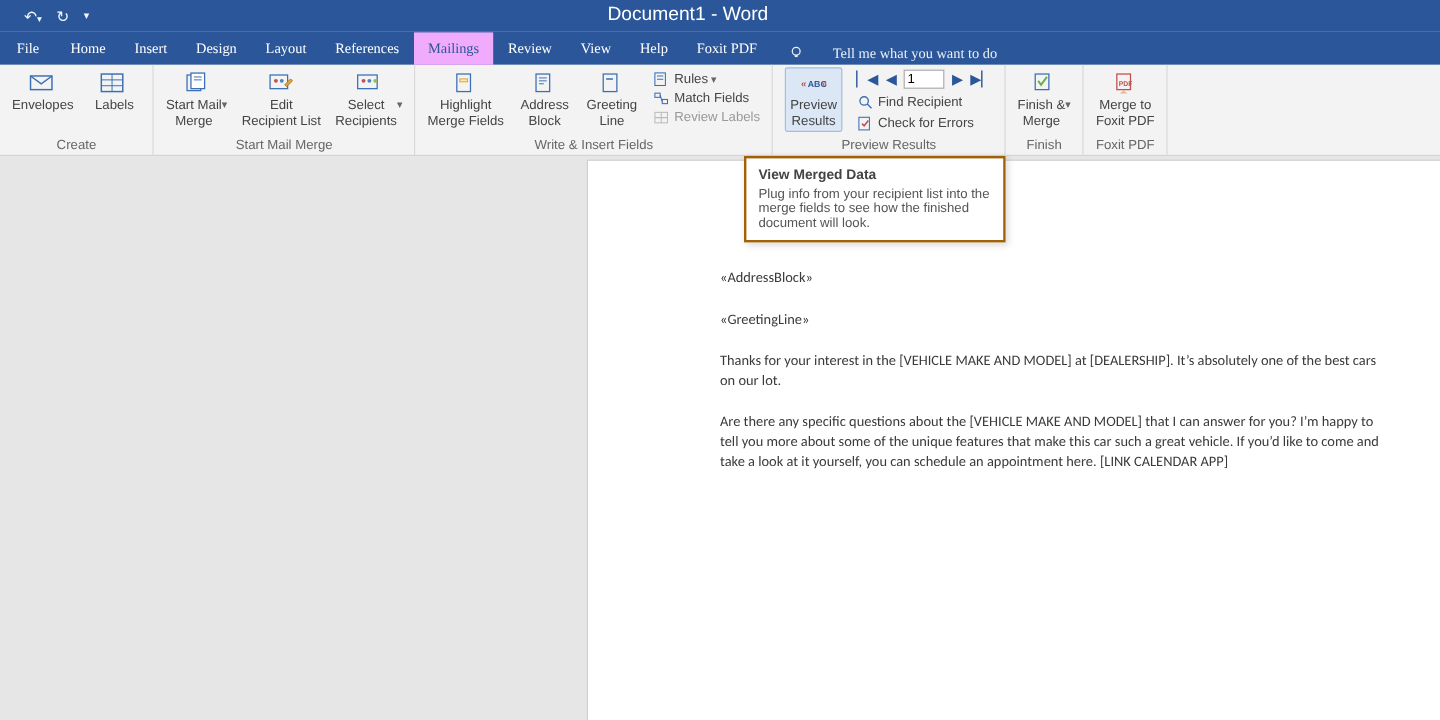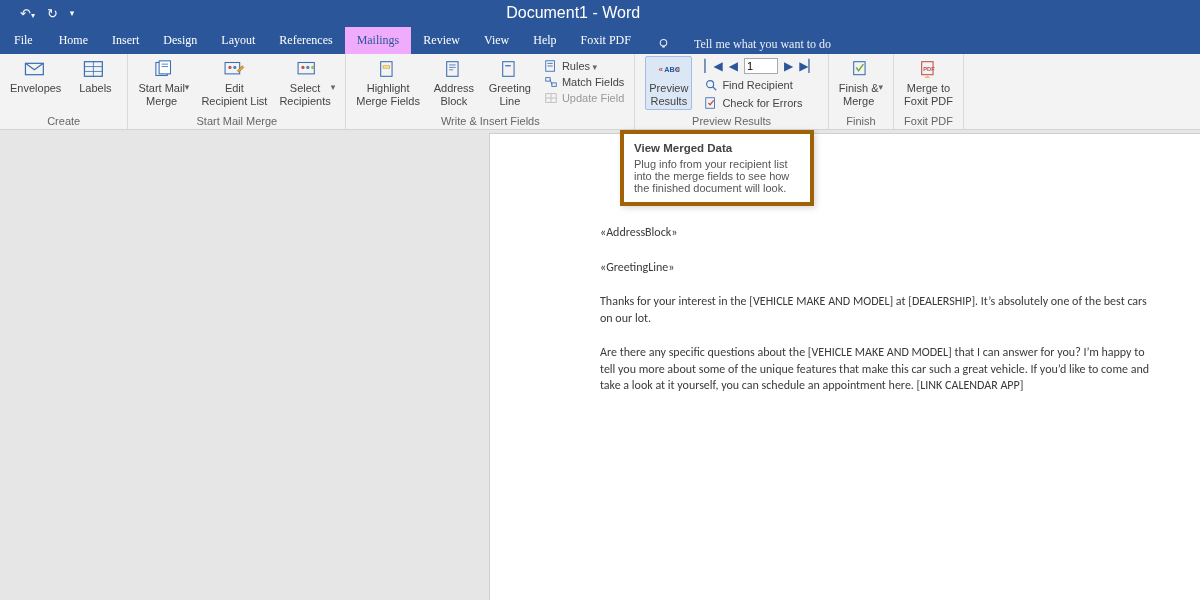--- a/index.html
+++ b/index.html
@@ -29,21 +29,21 @@
   .small-item { display:flex; align-items:center; gap:4px; cursor:pointer; white-space:nowrap; }
   .small-item.disabled { color:#999; }
   .nav-row { display:flex; align-items:center; gap:6px; font-size:12px; color:#2b579a; }
   .nav-row input { width: 34px; height:16px; font-size:11px; border:1px solid #aaa; text-align:left; padding:0 2px; }
 
   .doc-area { position: relative; height: calc(600px - 26px - 28px - 76px); background:#e6e6e6; }
   .page { position:absolute; left:490px; top:4px; width:710px; height:100%; background:#fff; box-shadow: 0 0 0 1px #cfcfcf; padding: 90px 50px 20px 110px; }
   .page p { font-size: 12px; color:#3a3a3a; line-height:1.38; margin-bottom: 18px; font-family: Calibri, "Segoe UI", sans-serif; }
   .page p.field { margin-bottom: 18px; }
 
-  .tooltip { position:absolute; left:620px; top:0px; width:194px; background:#fff; border:4px solid #a16207; box-shadow: 2px 2px 6px rgba(0,0,0,0.15); padding:8px 10px; font-size:11px; color:#555; z-index:10; }
+  .tooltip { position:absolute; left:620px; top:0px; width:218px; background:#fff; border:2px solid #a16207; box-shadow: 2px 2px 6px rgba(0,0,0,0.15); padding:8px 10px; font-size:11px; color:#555; z-index:10; }
   .tooltip .tt-title { font-weight:600; color:#444; margin-bottom:4px; font-size:11.5px; }
 
   .sm-ico { width:14px; height:14px; display:inline-flex; align-items:center; justify-content:center; }
   .sm-ico svg { width:14px; height:14px; }
 </style>
 </head>
 <body>
 
 <div class="titlebar">
   <div class="qat">
@@ -205,21 +205,21 @@
           <span>Match Fields</span>
         </div>
         <div class="small-item disabled">
           <span class="sm-ico">
               <svg viewBox="0 0 16 16">
                 <rect x="2" y="3" width="12" height="10" fill="none" stroke="#bbb"></rect>
                 <line x1="2" y1="8" x2="14" y2="8" stroke="#bbb"></line>
                 <line x1="8" y1="3" x2="8" y2="13" stroke="#bbb"></line>
               </svg>
             </span>
-          <span>Update Field</span>
+          <span>Review Labels</span>
         </div>
       </div>
     </div>
     <div class="group-label">Write &amp; Insert Fields</div>
   </div>
 
   <div class="group">
     <div class="group-row">
       <div class="big selected">
         <span class="icon-box">

